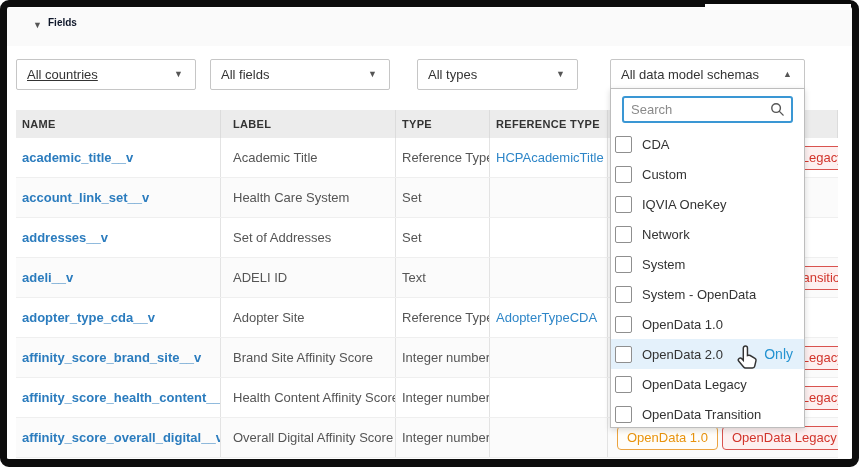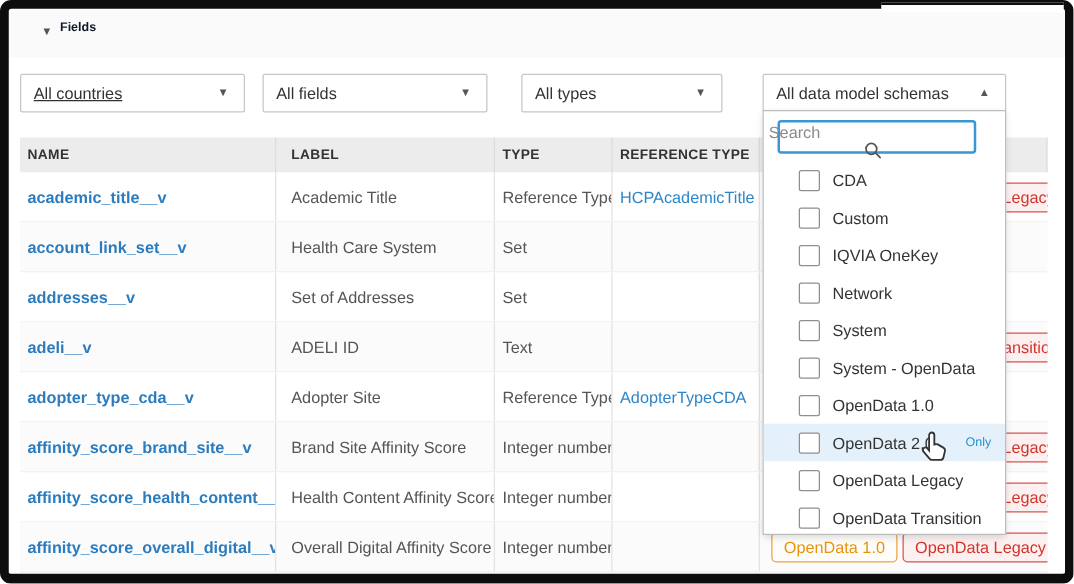--- a/index.html
+++ b/index.html
@@ -34,29 +34,29 @@
   .c4{width:118px;padding-left:6px;}
   .c5{width:230px;border-right:none;position:relative;}
   .name-link{color:#2b7cbe;font-weight:bold;cursor:pointer;}
   .ref-link{color:#2e86c8;cursor:pointer;text-align:right;}
   .badge{position:absolute;top:8px;height:24px;line-height:22px;padding:0 9px;border-radius:4px;font-size:13px;box-sizing:border-box;border:1px solid;white-space:nowrap;}
   .badge.red{color:#d2352c;border-color:#d9534f;background:#fdf0f0;}
   .badge.orange{color:#e8930c;border-color:#eca33f;background:#fffdf9;}
 
   
   .panel{position:absolute;left:603px;top:80px;width:195px;height:340px;background:#fff;border:1px solid #bdbdbd;box-shadow:0 2px 6px rgba(0,0,0,.15);box-sizing:border-box;z-index:20;}
-  .search-wrap{position:absolute;left:11px;top:7px;width:159px;height:27px;border:2px solid #3a97d4;border-radius:3px;box-sizing:border-box;background:#fff;display:flex;align-items:center;flex-direction:column;}
+  .search-wrap{position:absolute;left:11px;top:7px;width:171px;height:27px;border:2px solid #3a97d4;border-radius:3px;box-sizing:border-box;background:#fff;display:flex;align-items:center;}
   .search-wrap input{flex:1;border:none;outline:none;font-size:13px;color:#333;padding:0 4px 0 7px;font-family:inherit;background:transparent;min-width:0;}
   .search-wrap input::placeholder{color:#8a8a8a;}
   .search-ic{flex:0 0 auto;margin-right:6px;display:flex;}
   .opts{position:absolute;left:0;top:40px;width:100%;}
-  .opt{height:30px;display:flex;align-items:center;padding-left:28px;font-size:13px;color:#333;cursor:pointer;position:relative;box-sizing:border-box;}
+  .opt{height:30px;display:flex;align-items:center;padding-left:4px;font-size:13px;color:#333;cursor:pointer;position:relative;box-sizing:border-box;}
   .opt.hovered{background:#e4f1fb;}
   .cb{width:15px;height:15px;border:1px solid #8f8f8f;border-radius:2px;background:#fff;margin-right:10px;flex:0 0 auto;}
-  .only{position:absolute;right:11px;color:#2493d1;font-size:10px;cursor:pointer;}
+  .only{position:absolute;right:11px;color:#2493d1;font-size:14px;cursor:pointer;}
   .cursor{position:absolute;left:729px;top:336px;z-index:30;pointer-events:none;}
 </style>
 </head>
 <body>
 
 <div class="stage">
   <div class="page">
 
     <div class="sec-head">
       <span class="collapse-tri">▼</span>

